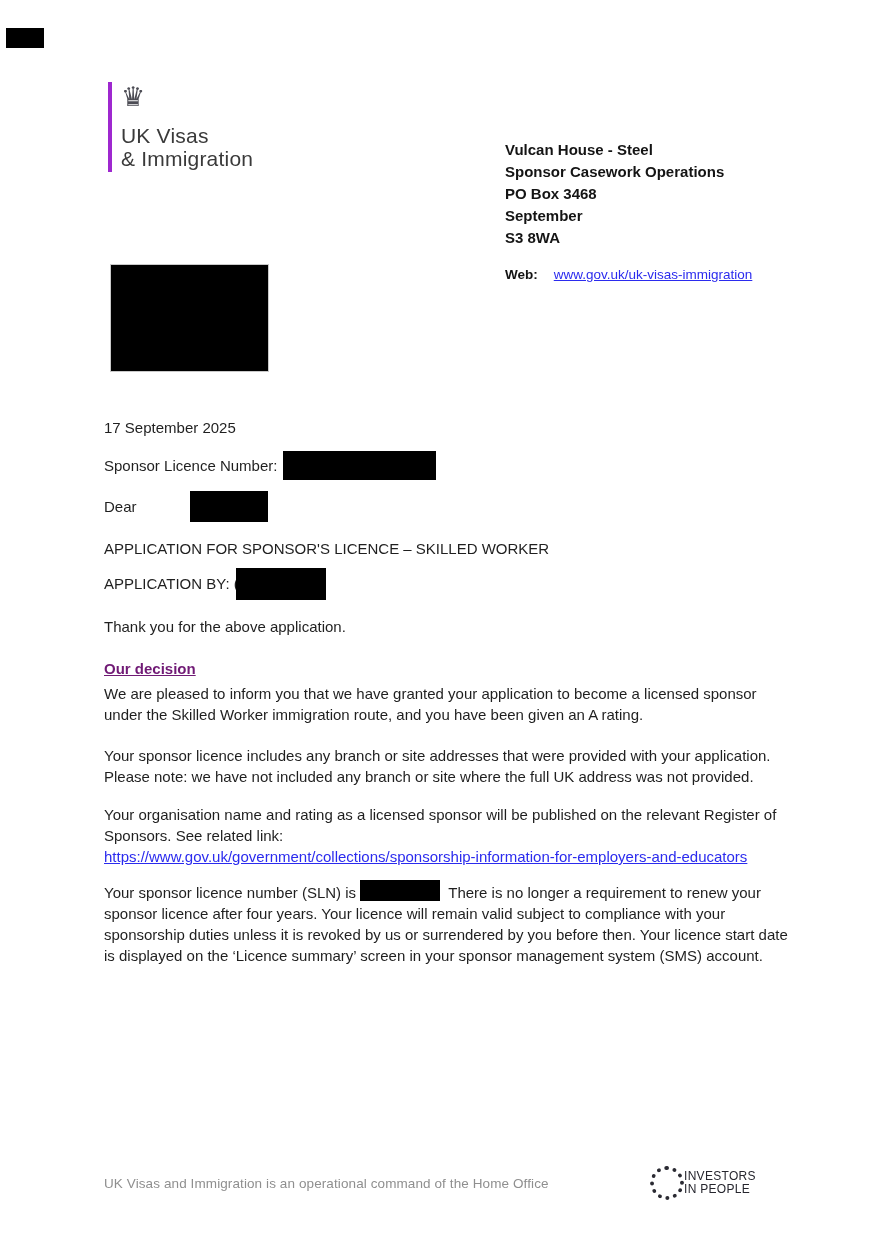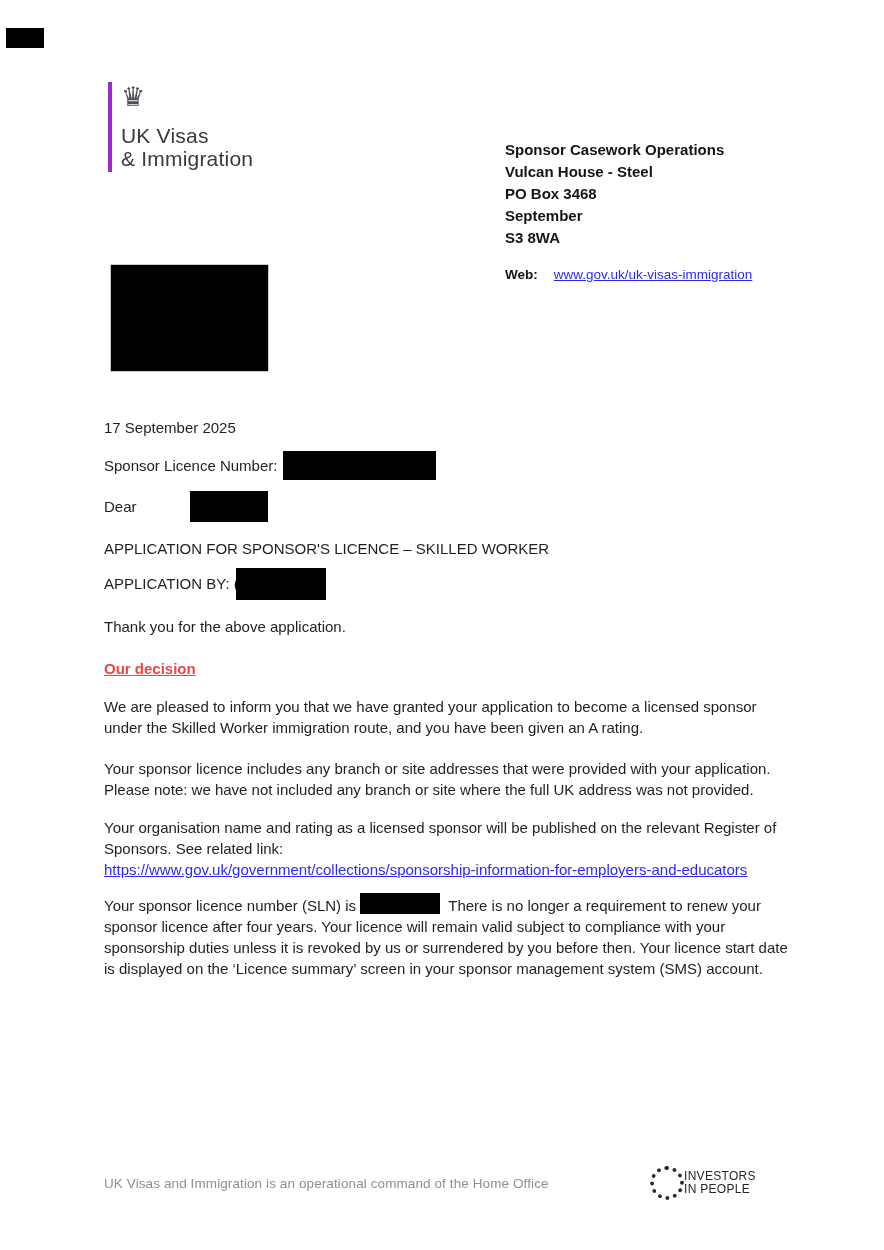--- a/index.html
+++ b/index.html
@@ -68,23 +68,23 @@
   .row-sln { margin-top: 12px; height: 30px; display: flex; align-items: center; }
   .row-sln .redaction { width: 153px; height: 29px; margin-left: 6px; }
   .row-dear { margin-top: 10px; height: 32px; display: flex; align-items: center; gap: 44px; }
   .row-dear .redaction { width: 78px; height: 31px; margin-left: 9px; }
   .line-subject { margin-top: 16px; }
   .row-appby { margin-top: 8px; height: 33px; display: flex; align-items: center; }
   .row-appby .redaction { width: 90px; height: 32px; margin-left: -3px; }
   .line-thanks { margin-top: 16px; }
   .heading {
     margin-top: 21px; font-weight: bold; text-decoration: underline;
-    color: #ef4444;
+    color: #701a75;
   }
-  .para-1 { margin-top: 17px; }
+  .para-1 { margin-top: 4px; }
   .para-2 { margin-top: 20px; }
   .para-3 { margin-top: 17px; width: 692px; }
   .heading-2 { margin-top: 17px; }
   .para-4 { margin-top: 13px; width: 690px; }
   .inline-redaction { width: 80px; height: 21px; vertical-align: text-bottom; margin-right: 8px; }
 
   
   .footer-text {
     position: absolute; left: 104px; top: 1176px;
     font-size: 13.5px; color: #8f8f8f; letter-spacing: 0.1px;
@@ -113,22 +113,22 @@
   <div class="logo">
     <div class="logo-bar"></div>
     <div class="logo-body">
       <span class="crown-icon">♛</span>
       <span class="logo-text">UK Visas</span>
       <span class="logo-text">&amp; Immigration</span>
     </div>
   </div>
 
   <div class="sender">
+    <div>Vulcan House - Steel</div>
     <div>Sponsor Casework Operations</div>
-    <div>Vulcan House - Steel</div>
     <div>PO Box 3468</div>
     <div>September</div>
     <div>S3 8WA</div>
   </div>
 
   <div class="web-row">
     <span class="web-label">Web:</span><a class="doc-link">www.gov.uk/uk-visas-immigration</a>
   </div>
 
   <div class="redaction-large"></div>

